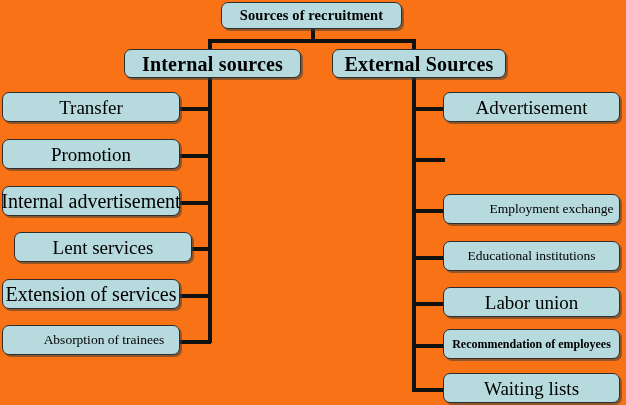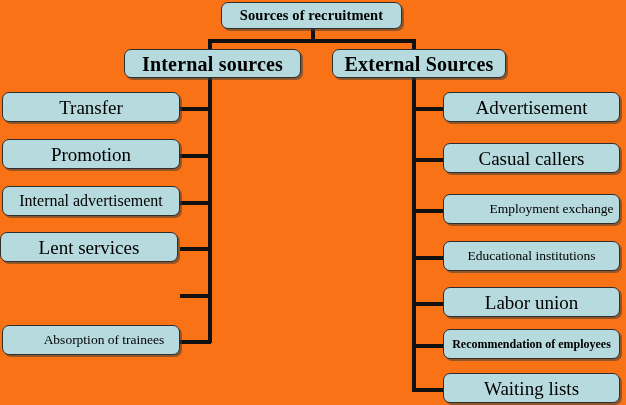--- a/index.html
+++ b/index.html
@@ -32,21 +32,21 @@
     line-height: 1;
     z-index: 3;
     white-space: nowrap;
     padding: 0 4px;
   }
 
   
   .t-root    { font-weight: bold; font-size: 14.5px; letter-spacing: 0.1px; }
   .t-level2  { font-weight: bold; font-size: 20px; letter-spacing: 0.2px; }
   .t-big     { font-weight: normal; font-size: 19px; }
-  .t-med     { font-weight: normal; font-size: 16px; font-family: Liberation Serif, serif; }
+  .t-med     { font-weight: normal; font-size: 20px; font-family: Liberation Serif, serif; }
   .t-small   { font-weight: normal; font-size: 13.5px; }
   .t-xsmall  { font-weight: bold; font-size: 12px; }
 
   
   .line {
     position: absolute;
     background: #111111;
     z-index: 1;
   }
   .line.v { width: 3.5px; }
@@ -85,24 +85,24 @@
   <div class="line h" style="left:412px; top:388px; width:33px;"></div>
 
   <div class="node t-root" style="left:221px; top:2px; width:181px; height:27px;">Sources of recruitment</div>
 
   <div class="node t-level2" style="left:124px; top:49px; width:177px; height:29px;">Internal sources</div>
   <div class="node t-level2" style="left:332px; top:49px; width:174px; height:29px;">External Sources</div>
 
   <div class="node t-big" style="left:2px; top:92px; width:178px; height:30px;">Transfer</div>
   <div class="node t-big" style="left:2px; top:139px; width:178px; height:30px;">Promotion</div>
   <div class="node t-med" style="left:2px; top:186px; width:178px; height:30px;">Internal advertisement</div>
-  <div class="node t-big" style="left:0; top:232px; width:178px; height:30px;">Lent services</div>
+  <div class="node t-big" style="left:14px; top:232px; width:178px; height:30px;">Lent services</div>
+  <div class="node t-med" style="left:2px; top:279px; width:178px; height:30px;">Extension of services</div>
   <div class="node t-small" style="left:2px; top:325px; width:178px; height:30px;padding-left:30px;">Absorption of trainees</div>
 
   <div class="node t-big" style="left:443px; top:92px; width:177px; height:30px;">Advertisement</div>
-  <div class="node t-big" style="left:443px; top:143px; width:177px; height:30px;">Casual callers</div>
   <div class="node t-small" style="left:443px; top:194px; width:177px; height:30px;padding-left:44px;">Employment exchange</div>
   <div class="node t-small" style="left:443px; top:241px; width:177px; height:30px;">Educational institutions</div>
   <div class="node t-big" style="left:443px; top:287px; width:177px; height:30px;">Labor union</div>
   <div class="node t-xsmall" style="left:443px; top:329px; width:177px; height:30px;">Recommendation of employees</div>
   <div class="node t-big" style="left:443px; top:373px; width:177px; height:30px;">Waiting lists</div>
 
 </div>
 
 </body></html>

